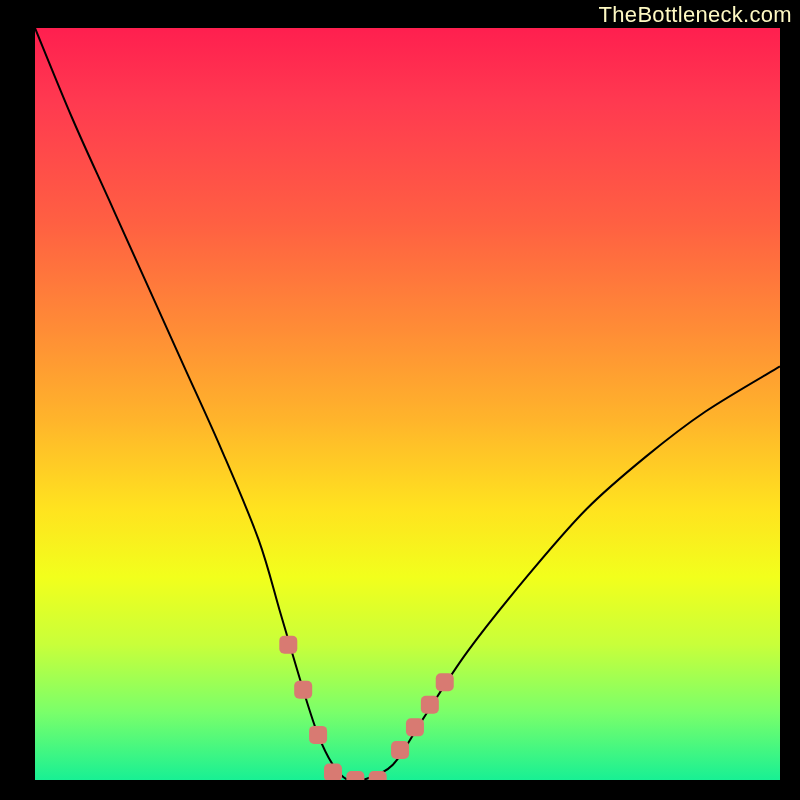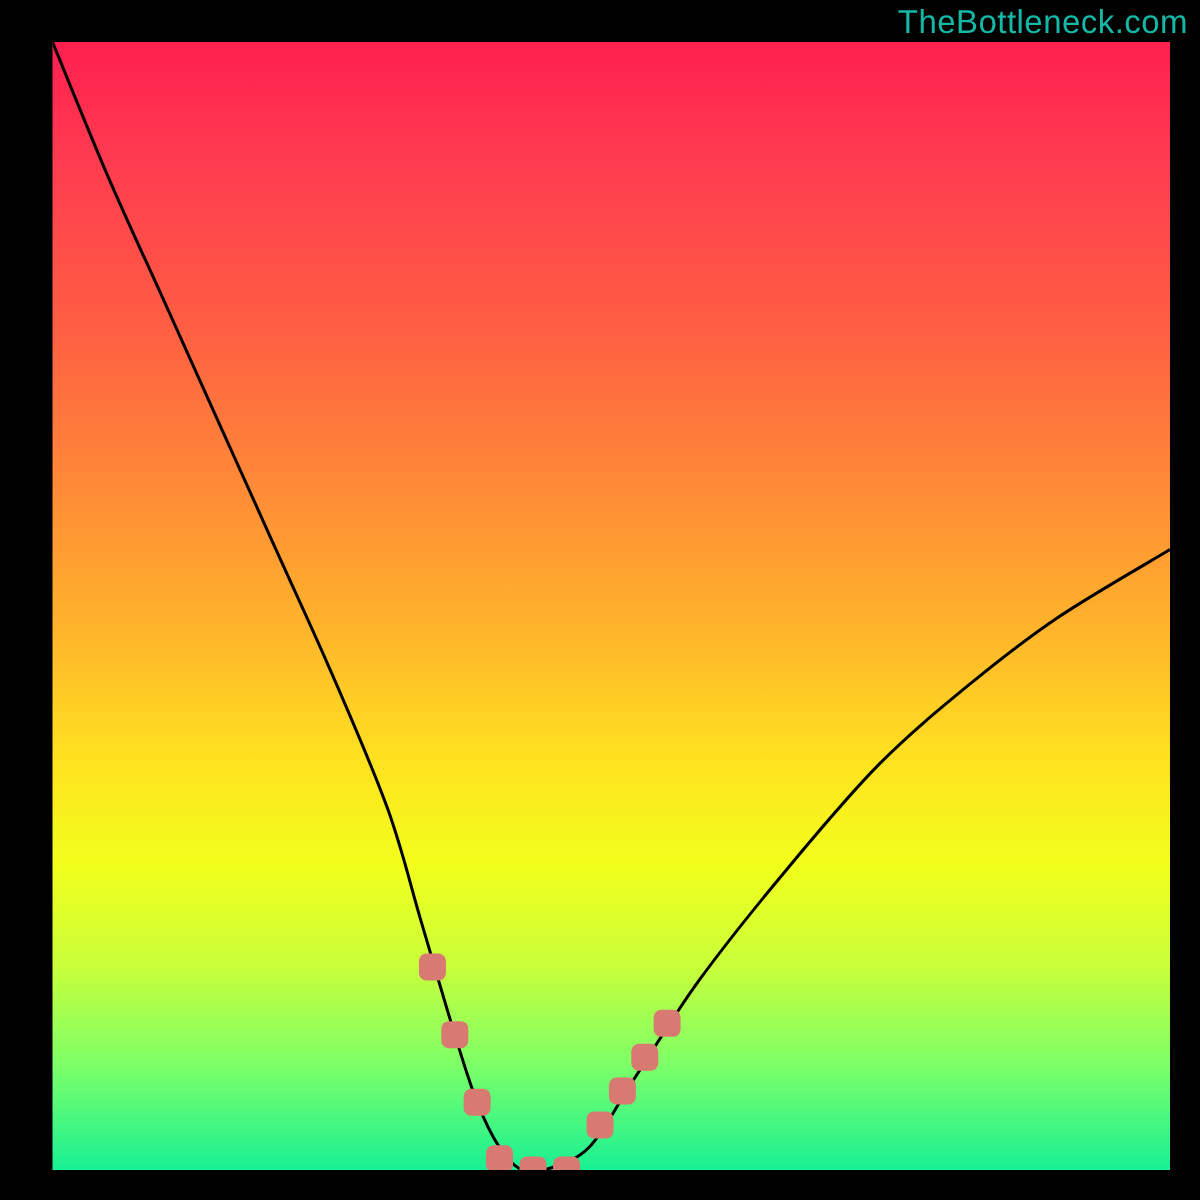--- a/index.html
+++ b/index.html
@@ -14,21 +14,21 @@
   .frame {
     position: relative;
     width: 800px;
     height: 800px;
     background: #000;
   }
   .watermark {
     position: absolute;
     top: 2px;
     right: 8px;
-    color: #14b8a6;
+    color: #fef9c3;
     font-size: 22px;
     font-weight: 500;
     letter-spacing: 0.3px;
     z-index: 5;
   }
   .plot-area {
     position: absolute;
     left: 35px;
     top: 28px;
     width: 745px;

